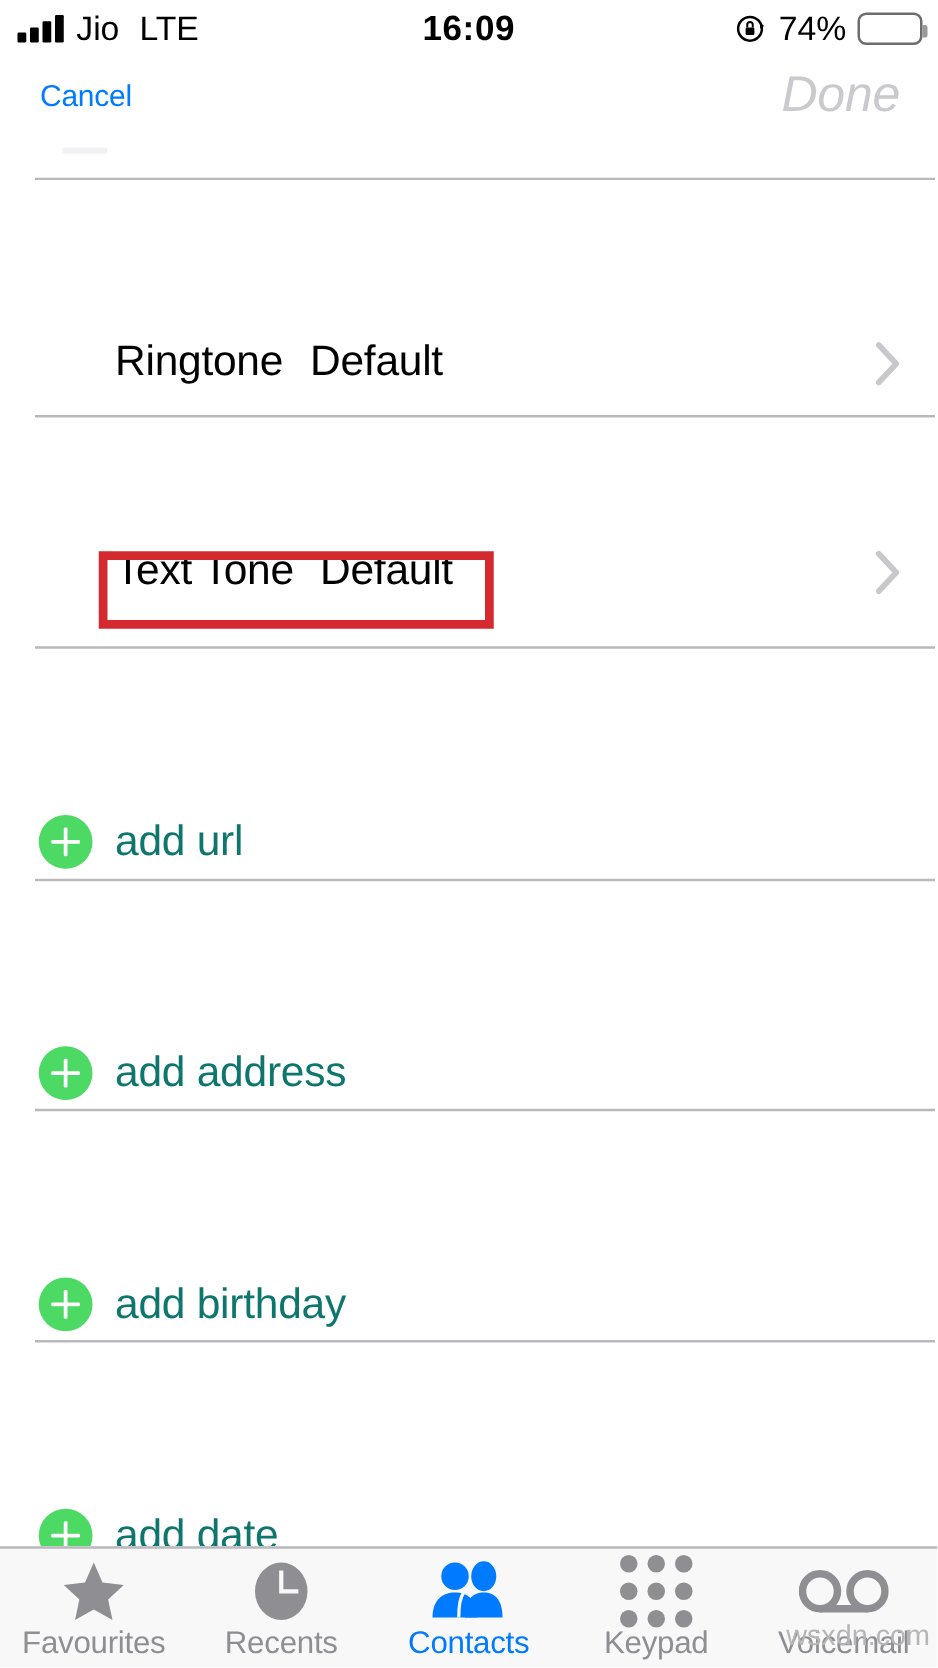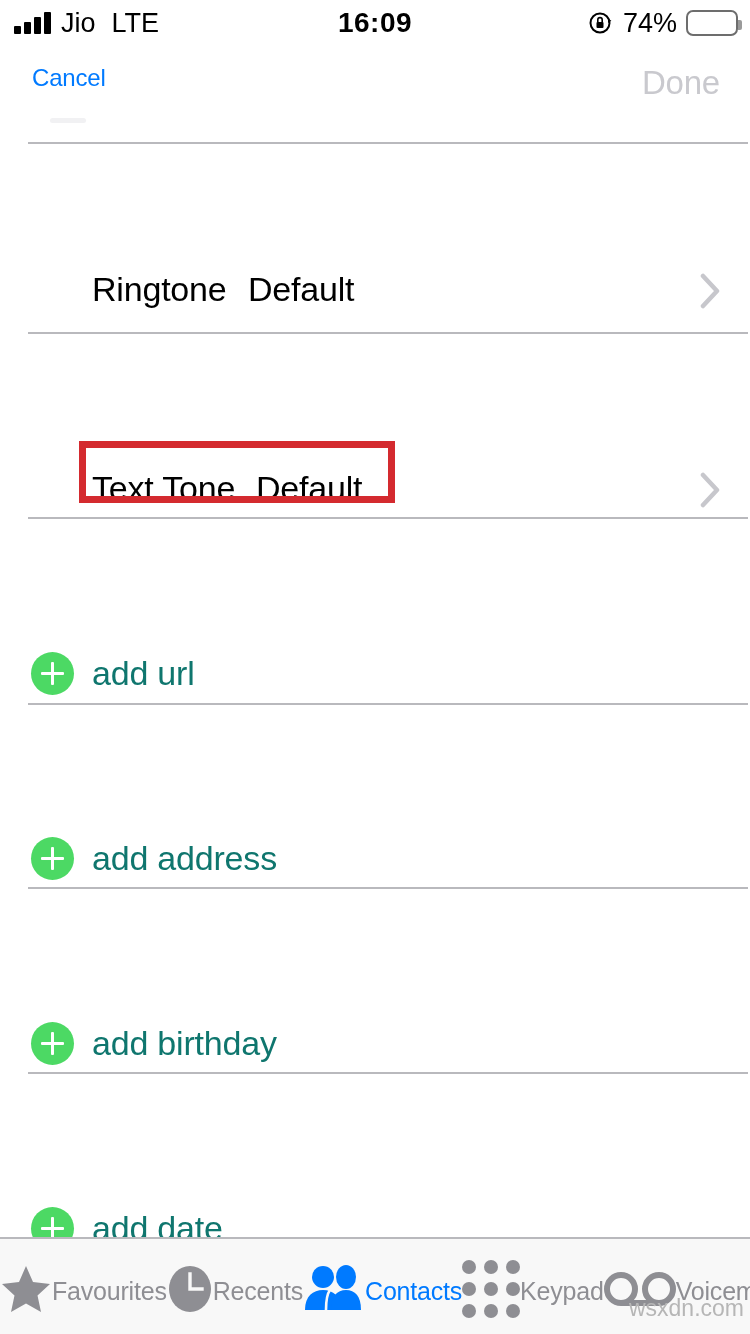--- a/index.html
+++ b/index.html
@@ -31,21 +31,21 @@
   .rotlock{ position:relative; width:26px; height:26px;}
   .rotlock svg{ display:block; }
   .batt-pct{ font-size:27px;}
   .batt{ position:relative; width:52px; height:26px; border:2.5px solid #6d6d6d; border-radius:7px; padding:2.5px;}
   .batt-fill{ height:100%; background:#000; border-radius:3px;}
   .batt-cap{ position:absolute; right:-6px; top:8px; width:4px; height:10px; background:#9a9a9a; border-radius:0 2px 2px 0;}
 
   
   .navbar{ position:absolute; top:46px; left:0; width:750px; height:96px; background:#fff;}
   .nav-cancel{ position:absolute; left:32px; top:18px; font-size:24px; color:#007aff; letter-spacing:-0.2px;}
-  .nav-done{ position:absolute; right:30px; top:18px; font-size:33px; color:#c9c9ce; letter-spacing:-0.2px;}
+  .nav-done{ position:absolute; right:30px; top:8px; font-size:40px; color:#c9c9ce; letter-spacing:-0.2px;font-style:italic;}
   .nav-ghost{ position:absolute; left:50px; top:118px; width:36px; height:5px; background:#f1f1f3; border-radius:3px;}
 
   
   .content{ position:absolute; top:142px; left:0; width:750px; height:1095px; background:#fff; overflow:hidden;}
   .hairline{ position:absolute; left:28px; width:720px; height:2px; background:#b9b9bd;}
   .row{ position:absolute; left:0; width:750px; }
   .row-label{ position:absolute; font-size:34px; color:#000; letter-spacing:-0.2px; white-space:nowrap;}
   .row-value{ position:absolute; font-size:34px; color:#000; letter-spacing:-0.2px; white-space:nowrap;}
   .chev{ position:absolute; right:28px; width:22px; height:36px;}
   .chev svg{display:block;}
@@ -56,21 +56,21 @@
   .plus::after{ left:20px; top:10px; width:3px; height:23px;}
   .add-label{ position:absolute; left:92px; font-size:34px; color:#0f766e; letter-spacing:-0.2px; white-space:nowrap;}
 
   
   .annot{ position:absolute; left:79px; top:441px; width:316px; height:62px;
           border:7px solid #d42a2f; background:transparent; z-index:5;}
 
   
   .tabbar{ position:absolute; left:0; bottom:0; width:750px; height:97px; background:#f8f8f8;
            border-top:2px solid #b9b9bd; display:flex; }
-  .tab{ flex:1; position:relative; display:flex; flex-direction:row; align-items:center; justify-content:flex-start; padding-top:5px;}
+  .tab{ flex:1; position:relative; display:flex; flex-direction:column; align-items:center; justify-content:flex-start; padding-top:11px;}
   .tab-icon{ height:46px; display:flex; align-items:center; justify-content:center;}
   .tab-label{ font-size:25px; color:#8e8e93; margin-top:4px; letter-spacing:-0.2px;}
   .tab.active .tab-label{ color:#007aff; }
   .dots{ display:grid; grid-template-columns:repeat(3,14px); grid-template-rows:repeat(3,14px); gap:8px;}
   .dots span{ display:block; width:14px; height:14px; border-radius:50%; background:#8e8e93;}
 
   .watermark{ position:absolute; right:6px; bottom:12px; font-size:23px; color:#b6b6b6; letter-spacing:0px; z-index:9;}
 </style>
 </head>
 <body>
@@ -120,21 +120,21 @@
       <span class="row-label" style="left:92px; top:10px;">Ringtone</span>
       <span class="row-value" style="left:248px; top:10px;">Default</span>
       <span class="chev" style="top:13px;">
         <svg width="22" height="36" viewBox="0 0 22 36">
             <path d="M3 3 L17 18 L3 33" fill="none" stroke="#c7c7cc" stroke-width="4.5" stroke-linecap="round" stroke-linejoin="round"></path>
           </svg>
       </span>
     </div>
     <div class="hairline" style="top:190px;"></div>
 
-    <div class="row" style="top:317px; height:80px;">
+    <div class="row" style="top:285px; height:80px;">
       <span class="row-label" style="left:92px; top:10px;">Text Tone</span>
       <span class="row-value" style="left:256px; top:10px;">Default</span>
       <span class="chev" style="top:13px;">
         <svg width="22" height="36" viewBox="0 0 22 36">
             <path d="M3 3 L17 18 L3 33" fill="none" stroke="#c7c7cc" stroke-width="4.5" stroke-linecap="round" stroke-linejoin="round"></path>
           </svg>
       </span>
     </div>
     <div class="hairline" style="top:375px;"></div>
 

